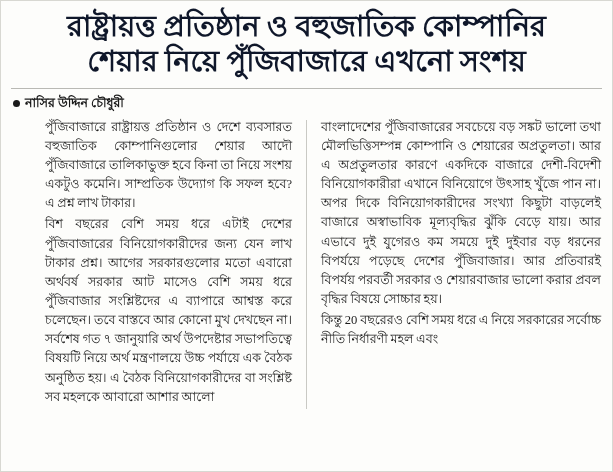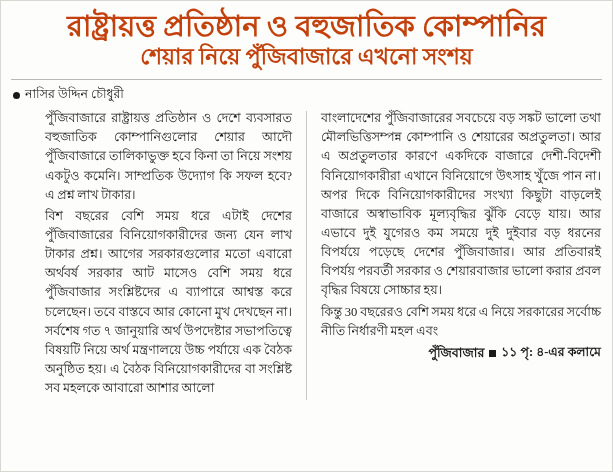--- a/index.html
+++ b/index.html
@@ -19,35 +19,35 @@
     box-sizing: border-box;
     border: 1px solid #d8d8d2;
   }
   .headline {
     padding: 8px 10px 0 10px;
     text-align: center;
   }
   .headline-line {
     font-family: "Liberation Serif", serif;
     font-weight: bold;
-    color: #c2410c;
+    color: #0f172a;
     letter-spacing: 0px;
     line-height: 1.22;
   }
   .hl1 { font-size: 29px; }
-  .hl2 { font-size: 22px; }
+  .hl2 { font-size: 29px; }
   .rule {
     margin: 8px 10px 0 10px;
     border-bottom: 1px solid #b9b9b4;
   }
   .byline {
     margin: 5px 0 4px 12px;
     font-family: "Liberation Serif", serif;
     font-size: 12.5px;
-    font-weight: normal;
+    font-weight: bold;
     color: #1a1a1a;
     display: flex;
     align-items: center;
     gap: 5px;
   }
   .bullet {
     display: inline-block;
     width: 7px;
     height: 7px;
     background: #1a1a1a;
@@ -129,23 +129,18 @@
 
     <div class="col col-left">
       <p class="para">পুঁজিবাজারে রাষ্ট্রায়ত্ত প্রতিষ্ঠান ও দেশে ব্যবসারত বহুজাতিক কোম্পানিগুলোর শেয়ার আদৌ পুঁজিবাজারে তালিকাভুক্ত হবে কিনা তা নিয়ে সংশয় একটুও কমেনি। সাম্প্রতিক উদ্যোগ কি সফল হবে? এ প্রশ্ন লাখ টাকার।</p>
       <p class="para">বিশ বছরের বেশি সময় ধরে এটাই দেশের পুঁজিবাজারের বিনিয়োগকারীদের জন্য যেন লাখ টাকার প্রশ্ন। আগের সরকারগুলোর মতো এবারো অর্থবর্ষ সরকার আট মাসেও বেশি সময় ধরে পুঁজিবাজার সংশ্লিষ্টদের এ ব্যাপারে আশ্বস্ত করে চলেছেন। তবে বাস্তবে আর কোনো মুখ দেখছেন না। সর্বশেষ গত ৭ জানুয়ারি অর্থ উপদেষ্টার সভাপতিত্বে বিষয়টি নিয়ে অর্থ মন্ত্রণালয়ে উচ্চ পর্যায়ে এক বৈঠক অনুষ্ঠিত হয়। এ বৈঠক বিনিয়োগকারীদের বা সংশ্লিষ্ট সব মহলকে আবারো আশার আলো</p>
     </div>
 
     <div class="col-divider"></div>
 
     <div class="col col-right">
       <p class="para">বাংলাদেশের পুঁজিবাজারের সবচেয়ে বড় সঙ্কট ভালো তথা মৌলভিত্তিসম্পন্ন কোম্পানি ও শেয়ারের অপ্রতুলতা। আর এ অপ্রতুলতার কারণে একদিকে বাজারে দেশী-বিদেশী বিনিয়োগকারীরা এখানে বিনিয়োগে উৎসাহ খুঁজে পান না। অপর দিকে বিনিয়োগকারীদের সংখ্যা কিছুটা বাড়লেই বাজারে অস্বাভাবিক মূল্যবৃদ্ধির ঝুঁকি বেড়ে যায়। আর এভাবে দুই যুগেরও কম সময়ে দুই দুইবার বড় ধরনের বিপর্যয়ে পড়েছে দেশের পুঁজিবাজার। আর প্রতিবারই বিপর্যয় পরবর্তী সরকার ও শেয়ারবাজার ভালো করার প্রবল বৃদ্ধির বিষয়ে সোচ্চার হয়।</p>
-      <p class="para">কিন্তু 30 বছরেরও বেশি সময় ধরে এ নিয়ে সরকারের সর্বোচ্চ নীতি নির্ধারণী মহল এবং</p>
-      <div class="footer-note">
-        <span class="tail">পুঁজিবাজার</span>
-        <span class="sq"></span>
-        <span>১১ পৃ: ৪-এর কলামে</span>
-      </div>
+      <p class="para">কিন্তু 20 বছরেরও বেশি সময় ধরে এ নিয়ে সরকারের সর্বোচ্চ নীতি নির্ধারণী মহল এবং</p>
     </div>
 
   </div>
 
 </div>
 
 </body></html>

